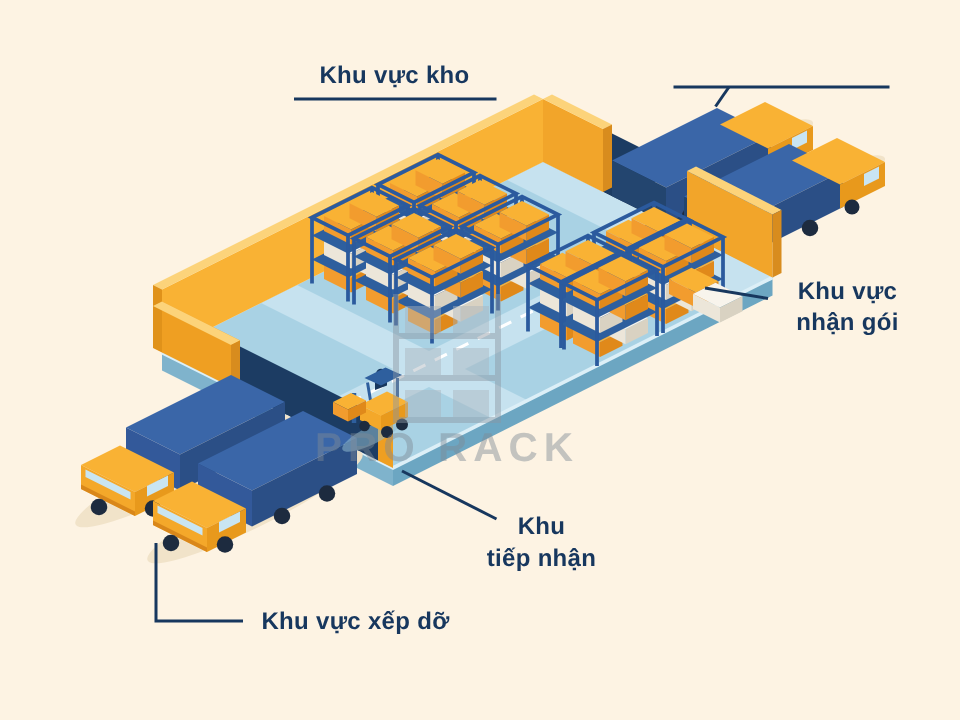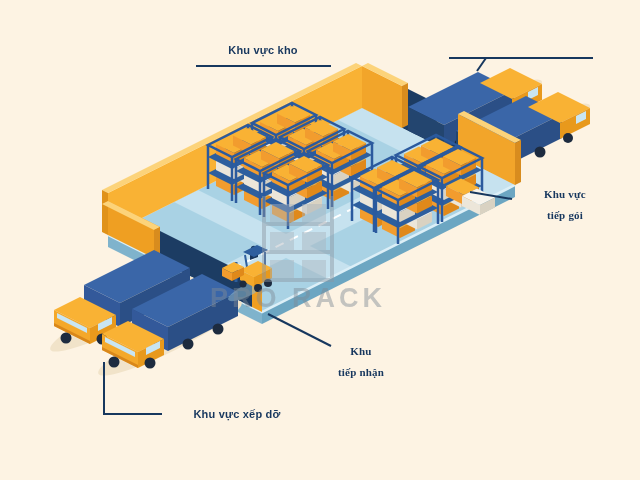--- a/index.html
+++ b/index.html
@@ -1,22 +1,22 @@
 <!DOCTYPE html>
 <html><head>
 <meta charset="utf-8">
 <style>
   html,body{margin:0;padding:0;}
   body{width:640px;height:480px;overflow:hidden;background:#fdf3e3;position:relative;
        font-family:"Liberation Sans",sans-serif;}
   .stage{position:absolute;inset:0;width:640px;height:480px;}
   svg{display:block;position:absolute;inset:0;}
   .lbl{position:absolute;transform:translateX(-50%);color:#17375e;font-weight:bold;
-       font-size:11px;line-height:21px;white-space:nowrap;text-align:center;letter-spacing:.2px;}
-  .lbl span{display:block;font-family:Liberation Serif, serif;}
+       font-size:16px;line-height:21px;white-space:nowrap;text-align:center;letter-spacing:.2px;}
+  .lbl span{display:block;}
 </style>
 </head>
 <body>
 
 <div class="stage">
 <svg viewBox="0 0 640 480" width="640" height="480">
   <defs>
     <g id="box-o">
       <polygon points="0,-10 15,-17.5 33,-8.5 18,-1" fill="#f9b234"></polygon>
       <polygon points="18,-1 33,-8.5 33,1.5 18,9" fill="#e0891a"></polygon>
@@ -181,21 +181,21 @@
       <path d="M162,414 L104,414 L104,362"></path>
     </g>
   </g>
 </svg>
 
 <div class="lbl" style="left:263px;top:40px">Khu vực kho</div>
 
 
 <div class="lbl" style="left:565px;top:184px">
   <span>Khu vực</span>
-  <span>tiếp gói</span>
+  <span>nhận gói</span>
 </div>
 
 <div class="lbl" style="left:361px;top:341px">
   <span>Khu</span>
   <span>tiếp nhận</span>
 </div>
 
 <div class="lbl" style="left:237px;top:404px">Khu vực xếp dỡ</div>
 </div>
 

